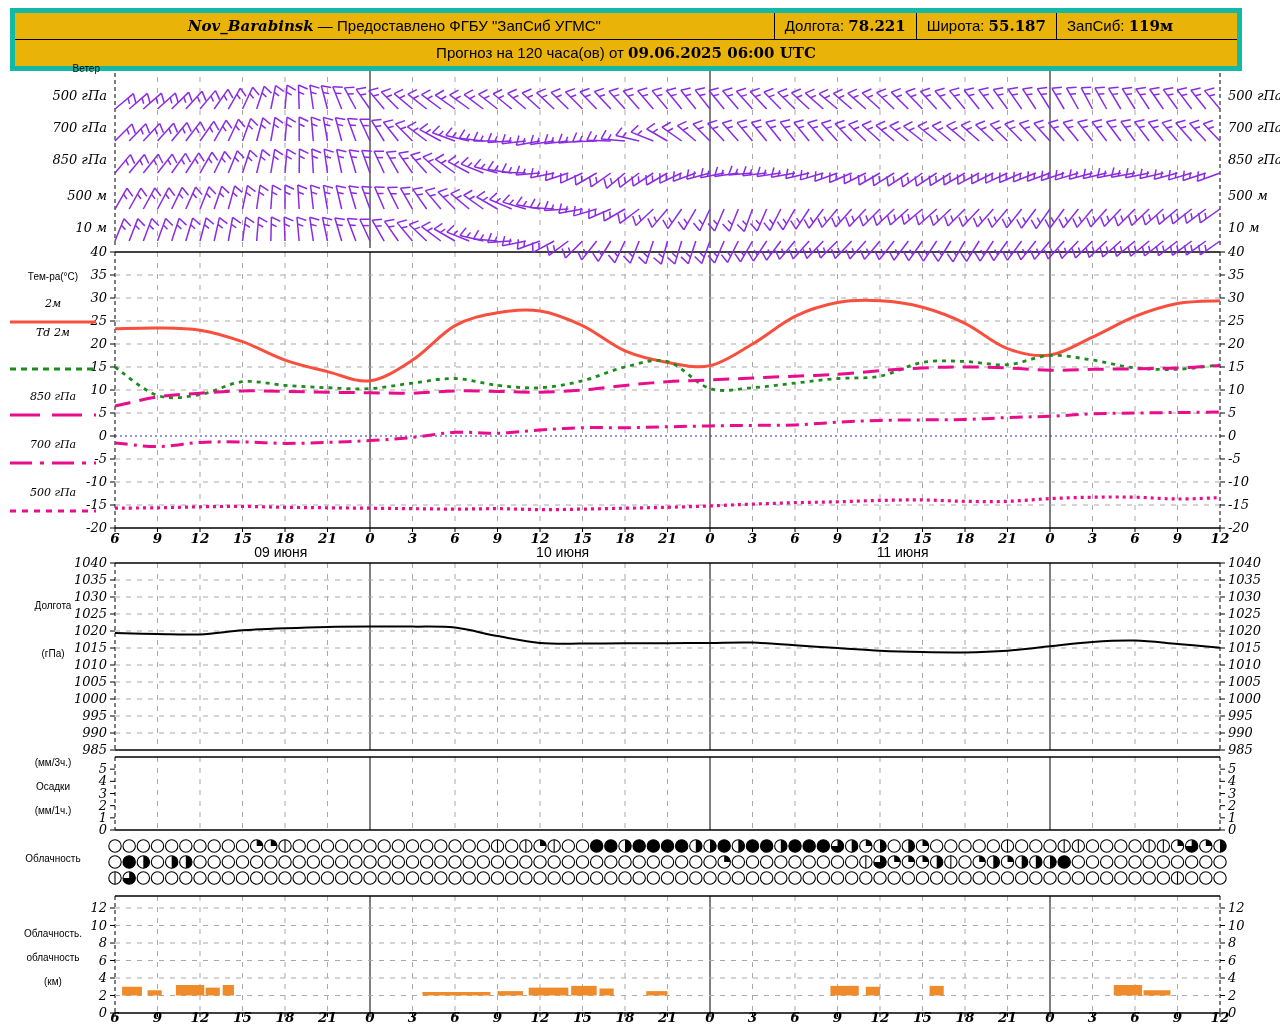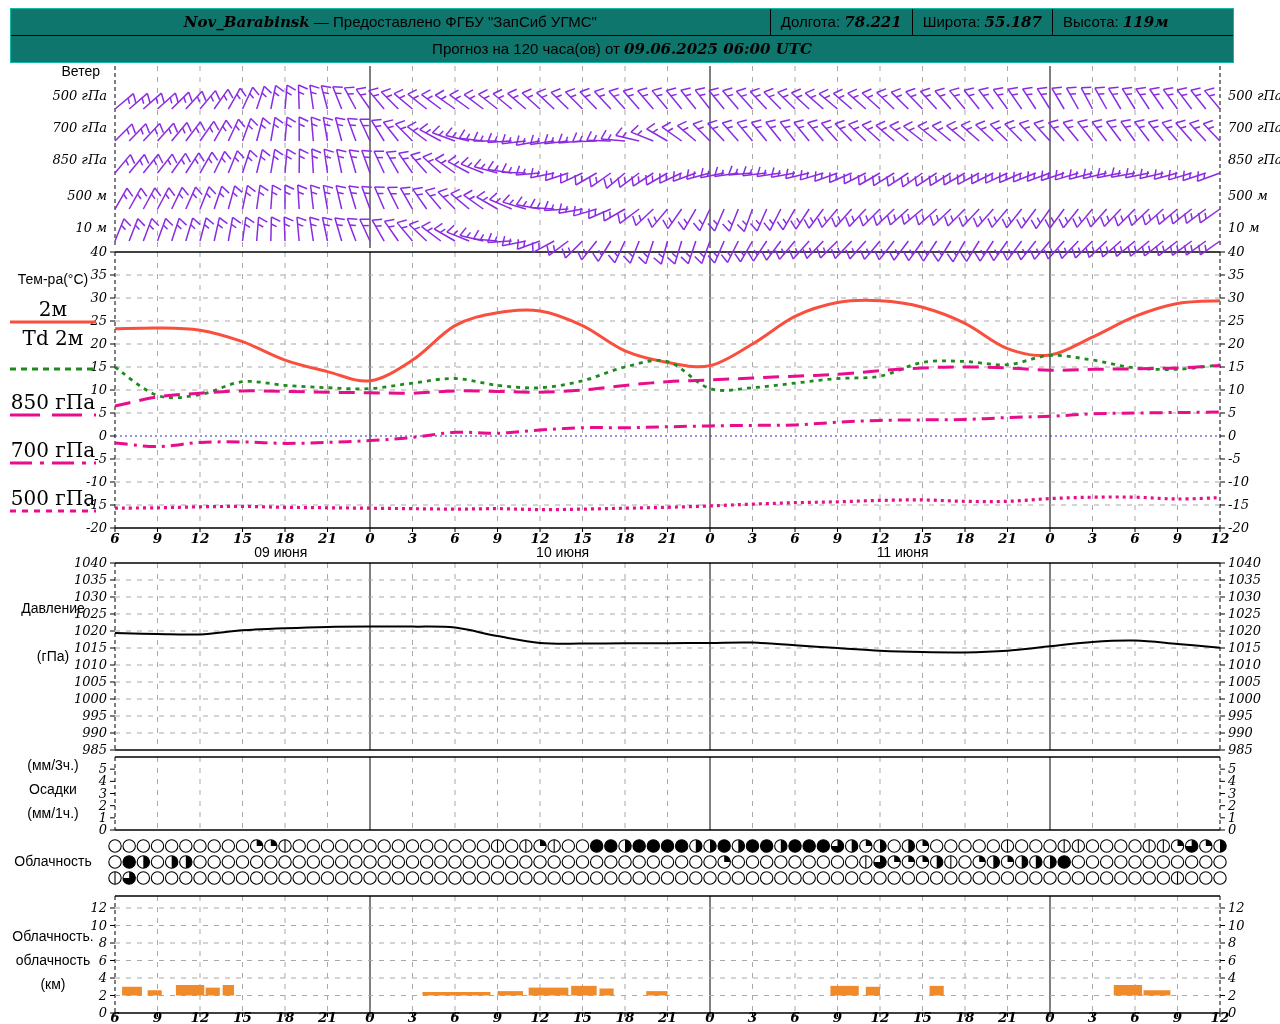--- a/index.html
+++ b/index.html
@@ -1,32 +1,32 @@
 <!DOCTYPE html>
 <html><head>
 <meta charset="utf-8">
 <style>
   html,body{margin:0;padding:0;background:#fff;}
   #page{position:relative;width:1280px;height:1024px;background:#fff;overflow:hidden;
         font-family:"Liberation Sans",sans-serif;color:#000;}
   #chart{position:absolute;left:0;top:0;}
   
-  #header{position:absolute;left:10px;top:8px;width:1222px;border:1px solid #14b8a6;
-          font-size:15px;background:#0f766e;}
+  #header{position:absolute;left:10px;top:8px;width:1222px;border:5px solid #14b8a6;
+          font-size:15px;background:#eab308;}
   .hrow{display:flex;height:26px;line-height:26px;white-space:nowrap;}
   .hrow+.hrow{border-top:1px solid #000;}
   .hcell{padding:0 10px;overflow:hidden;}
   .hcell+.hcell{border-left:1px solid #000;}
   .grow{flex:1;text-align:center;}
-  .val{font-family:"DejaVu Serif",serif;font-style:italic;font-weight:bold;}
+  .val{font-family:"DejaVu Serif",serif;font-weight:bold;}
   .stname{font-family:"DejaVu Serif",serif;font-style:italic;font-weight:bold;}
   
-  .mlabel{position:absolute;left:0;width:106px;text-align:center;font-size:14px;}
+  .mlabel{position:absolute;left:0;width:106px;text-align:center;font-size:10px;}
   .mright{text-align:right;padding-right:6px;width:100px;}
-  .serifit{font-family:"DejaVu Serif",serif;font-size:20px;}
+  .serifit{font-family:"DejaVu Serif",serif;font-style:italic;font-size:11px;}
   .ls{position:absolute;left:8px;width:90px;height:6px;}
 </style>
 </head>
 <body>
 
 <div id="page">
 
   <svg id="chart" width="1280" height="1024">
       <g>
         <line x1="115" y1="66" x2="115" y2="248" stroke="#000" stroke-width="1" stroke-dasharray="4 3"></line>
@@ -1990,21 +1990,21 @@
       </div>
       <div class="hcell">
         <span>Долгота:</span>
         <span class="val">78.221</span>
       </div>
       <div class="hcell">
         <span>Широта:</span>
         <span class="val">55.187</span>
       </div>
       <div class="hcell" style="min-width:160px">
-        <span>Высота:</span>
+        <span>ЗапСиб:</span>
         <span class="val">119м</span>
       </div>
     </div>
     <div class="hrow">
       <div class="hcell grow">
         <span>Прогноз на 120 часа(ов) от</span>
         <span class="val">09.06.2025 06:00 UTC</span>
       </div>
     </div>
   </div>
@@ -2031,21 +2031,21 @@
   <div class="mlabel serifit" style="top:438px">700 гПа</div>
   <svg class="ls" style="top:460px">
       <line x1="2" y1="3" x2="88" y2="3" stroke="#e80d8c" stroke-width="3" stroke-dasharray="22 8 4 8"></line>
     </svg>
 
   <div class="mlabel serifit" style="top:486px">500 гПа</div>
   <svg class="ls" style="top:508px">
       <line x1="2" y1="3" x2="88" y2="3" stroke="#e80d8c" stroke-width="3" stroke-dasharray="6 6"></line>
     </svg>
 
-  <div class="mlabel" style="top:600px">Давление</div>
+  <div class="mlabel" style="top:600px">Долгота</div>
   <div class="mlabel" style="top:648px">(гПа)</div>
 
   <div class="mlabel" style="top:757px">(мм/3ч.)</div>
   <div class="mlabel" style="top:781px">Осадки</div>
   <div class="mlabel" style="top:805px">(мм/1ч.)</div>
 
   <div class="mlabel" style="top:853px">Облачность</div>
 
   <div class="mlabel" style="top:928px">Облачность.</div>
   <div class="mlabel" style="top:952px">облачность</div>

